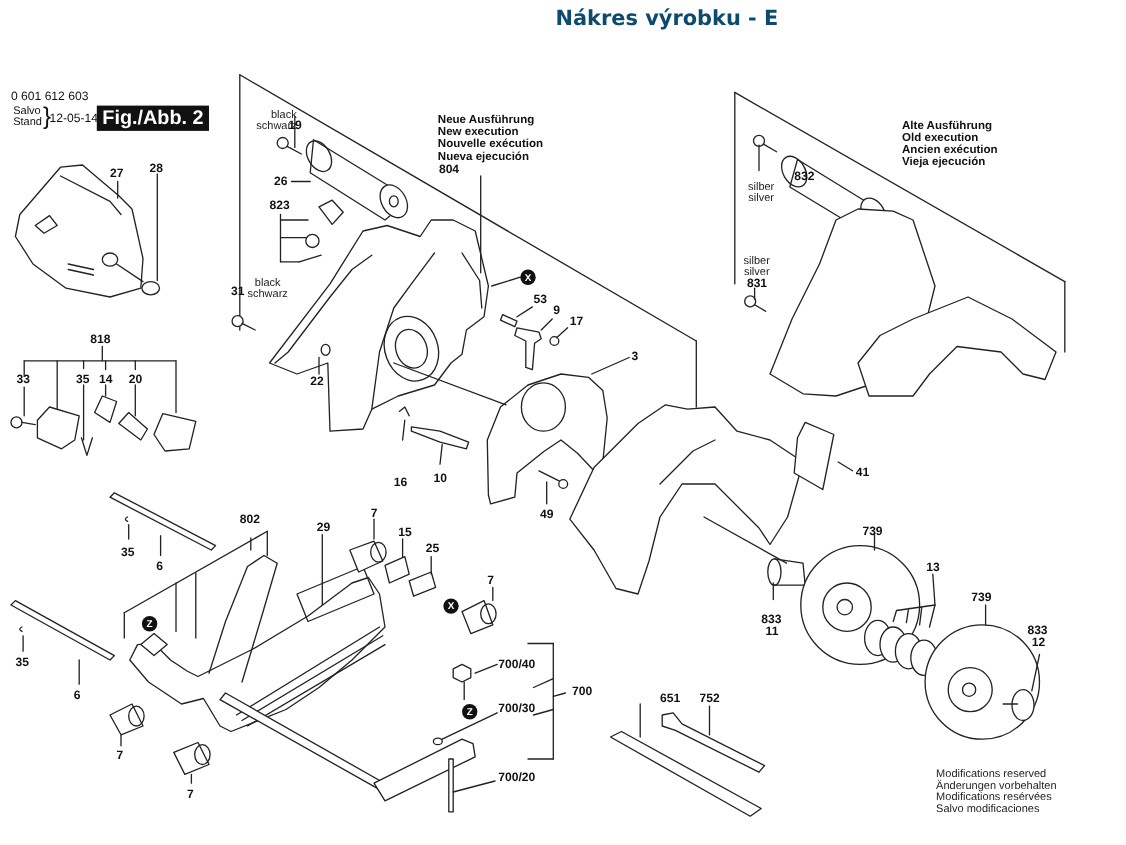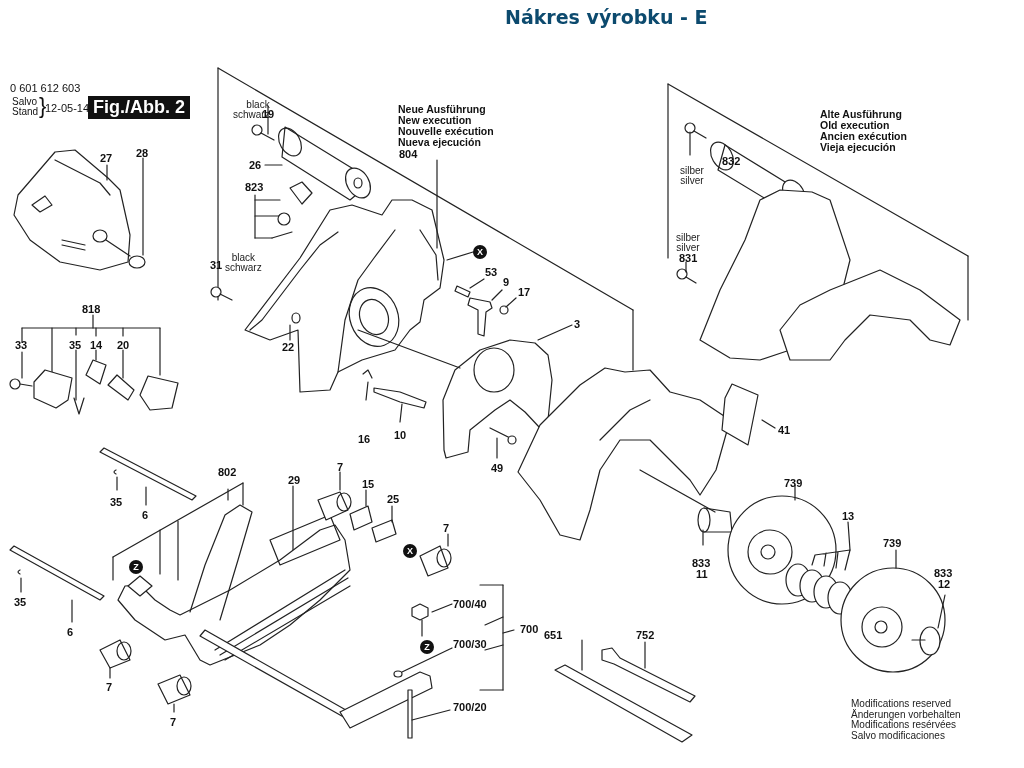--- a/index.html
+++ b/index.html
@@ -402,21 +402,21 @@
 <span class="lbl" style="left:337px; top:461px;">7</span>
 <span class="lbl" style="left:362px; top:478px;">15</span>
 <span class="lbl" style="left:387px; top:493px;">25</span>
 <span class="lbl" style="left:443px; top:522px;">7</span>
 <span class="lbl" style="left:106px; top:681px;">7</span>
 <span class="lbl" style="left:170px; top:716px;">7</span>
 <span class="lbl" style="left:453px; top:598px;">700/40</span>
 <span class="lbl" style="left:453px; top:638px;">700/30</span>
 <span class="lbl" style="left:520px; top:623px;">700</span>
 <span class="lbl" style="left:453px; top:701px;">700/20</span>
-<span class="lbl" style="left:544px; top:629px;">651</span>
+<span class="lbl" style="left:600px; top:629px;">651</span>
 <span class="lbl" style="left:636px; top:629px;">752</span>
 
 <div class="footer">
   <div>Modifications reserved</div>
   <div>Änderungen vorbehalten</div>
   <div>Modifications resérvées</div>
   <div>Salvo modificaciones</div>
 </div>
 
 </body></html>

